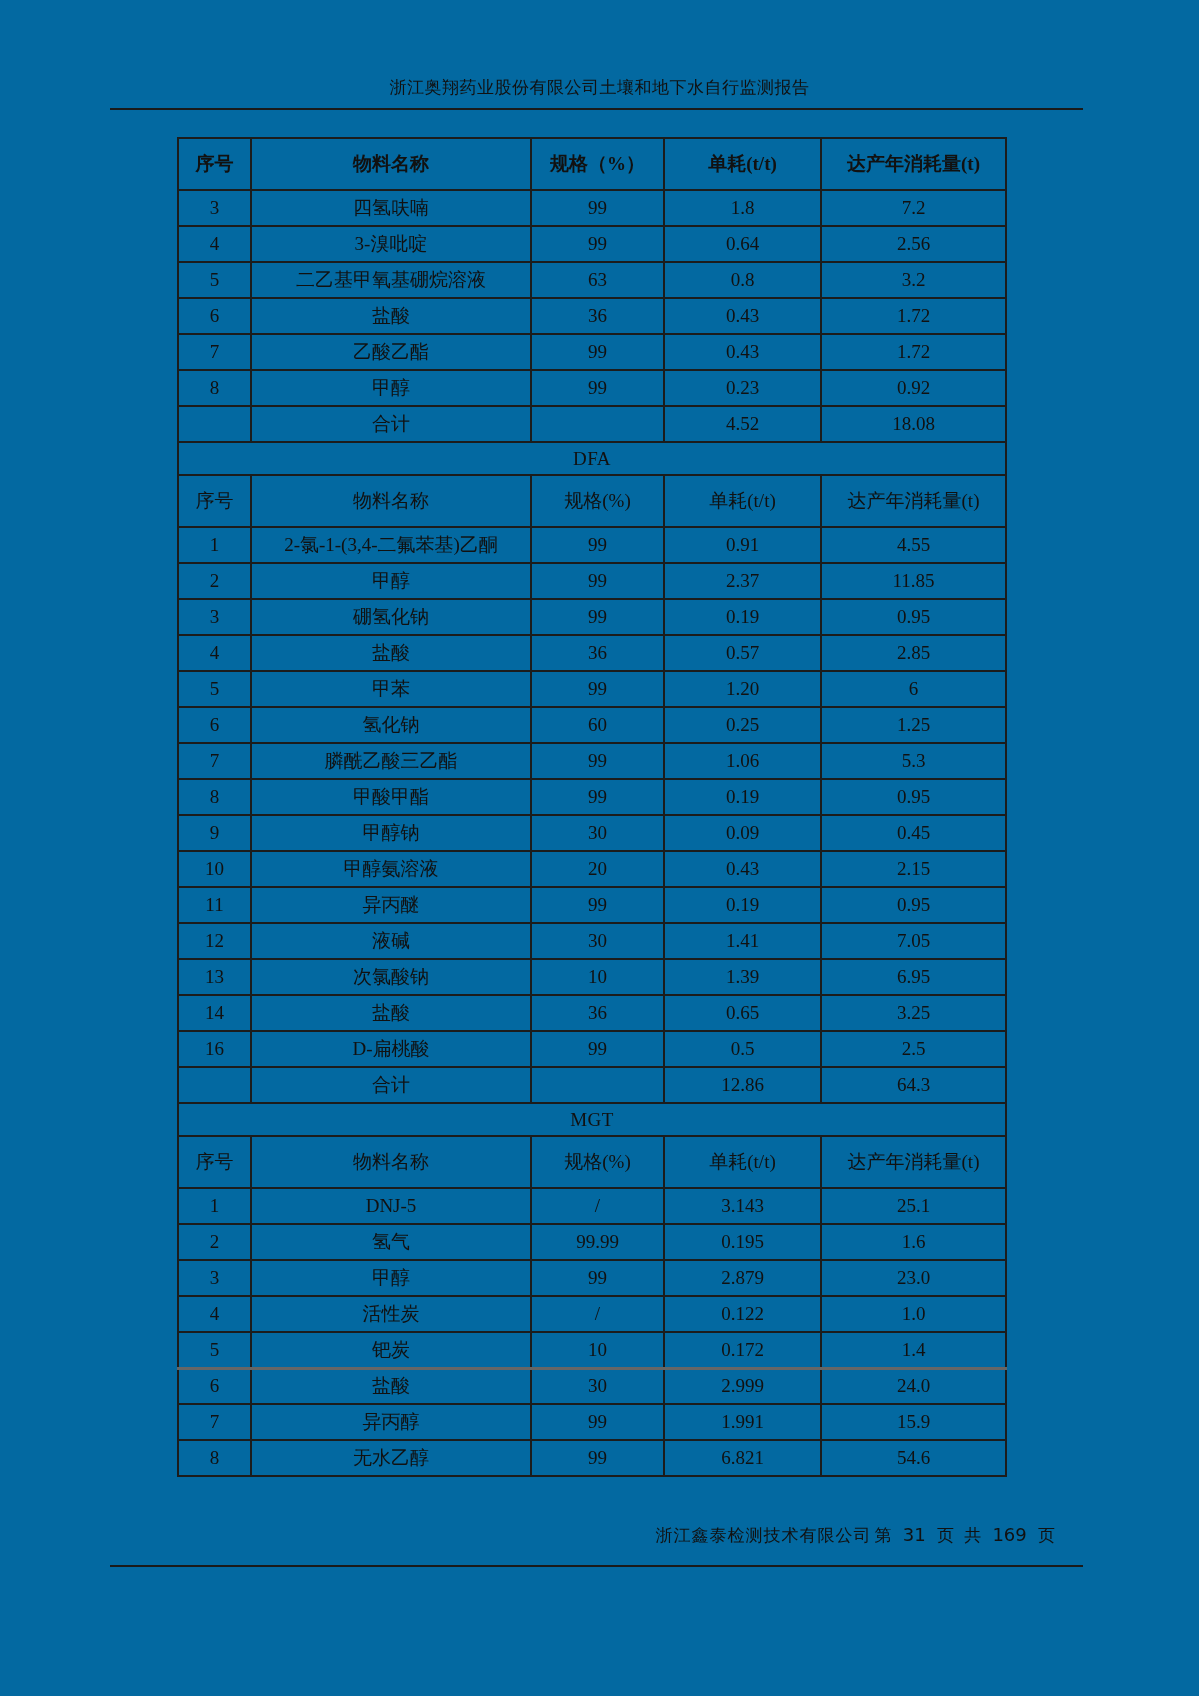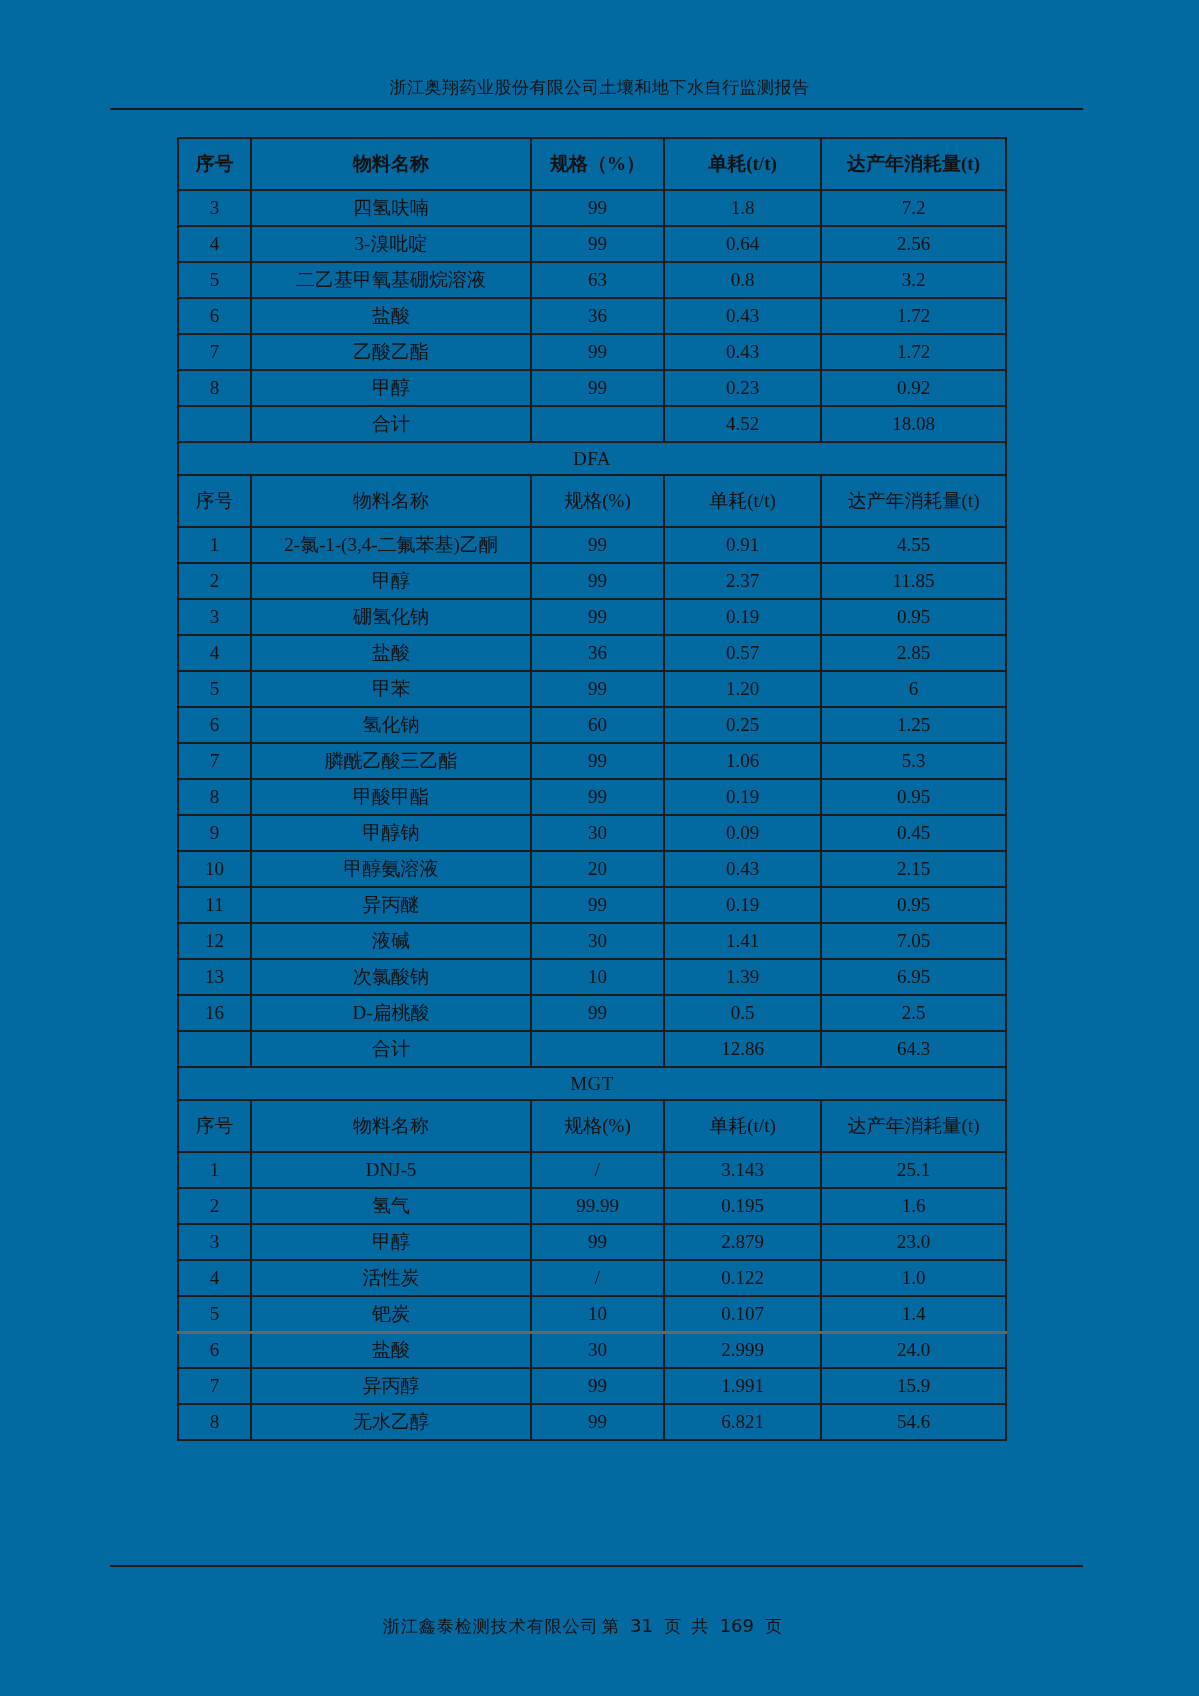--- a/index.html
+++ b/index.html
@@ -65,24 +65,24 @@
 
   
   .footer-rule {
     position: absolute;
     top: 1565px; left: 110px;
     width: 973px; height: 2px;
     background: #1a1a1a;
   }
   .footer-row {
     position: absolute;
-    top: 1615px; left: 110px;
+    top: 1524px; left: 110px;
     width: 948px;
     display: flex;
-    justify-content: center;
+    justify-content: flex-end;
     align-items: baseline;
     font-size: 17px;
     color: #111;
   }
   .footer-company { letter-spacing: 1px; }
   .footer-page-info { letter-spacing: 0; white-space: nowrap; }
   .footer-page-info .cjk { margin: 0 3px; }
   .footer-page-info .pagenum {
     font-family: "DejaVu Sans", "Liberation Sans", sans-serif;
     font-size: 18px;
@@ -258,20 +258,27 @@
           <td>7.05</td>
         </tr>
         <tr>
           <td>13</td>
           <td>次氯酸钠</td>
           <td>10</td>
           <td>1.39</td>
           <td>6.95</td>
         </tr>
         <tr>
+          <td>14</td>
+          <td>盐酸</td>
+          <td>36</td>
+          <td>0.65</td>
+          <td>3.25</td>
+        </tr>
+        <tr>
           <td>16</td>
           <td>D-扁桃酸</td>
           <td>99</td>
           <td>0.5</td>
           <td>2.5</td>
         </tr>
         <tr>
           <td></td>
           <td>合计</td>
           <td></td>
@@ -313,21 +320,21 @@
           <td>4</td>
           <td>活性炭</td>
           <td>/</td>
           <td>0.122</td>
           <td>1.0</td>
         </tr>
         <tr>
           <td>5</td>
           <td>钯炭</td>
           <td>10</td>
-          <td>0.107</td>
+          <td>0.172</td>
           <td>1.4</td>
         </tr>
         <tr class="thick-top">
           <td>6</td>
           <td>盐酸</td>
           <td>30</td>
           <td>2.999</td>
           <td>24.0</td>
         </tr>
         <tr>

